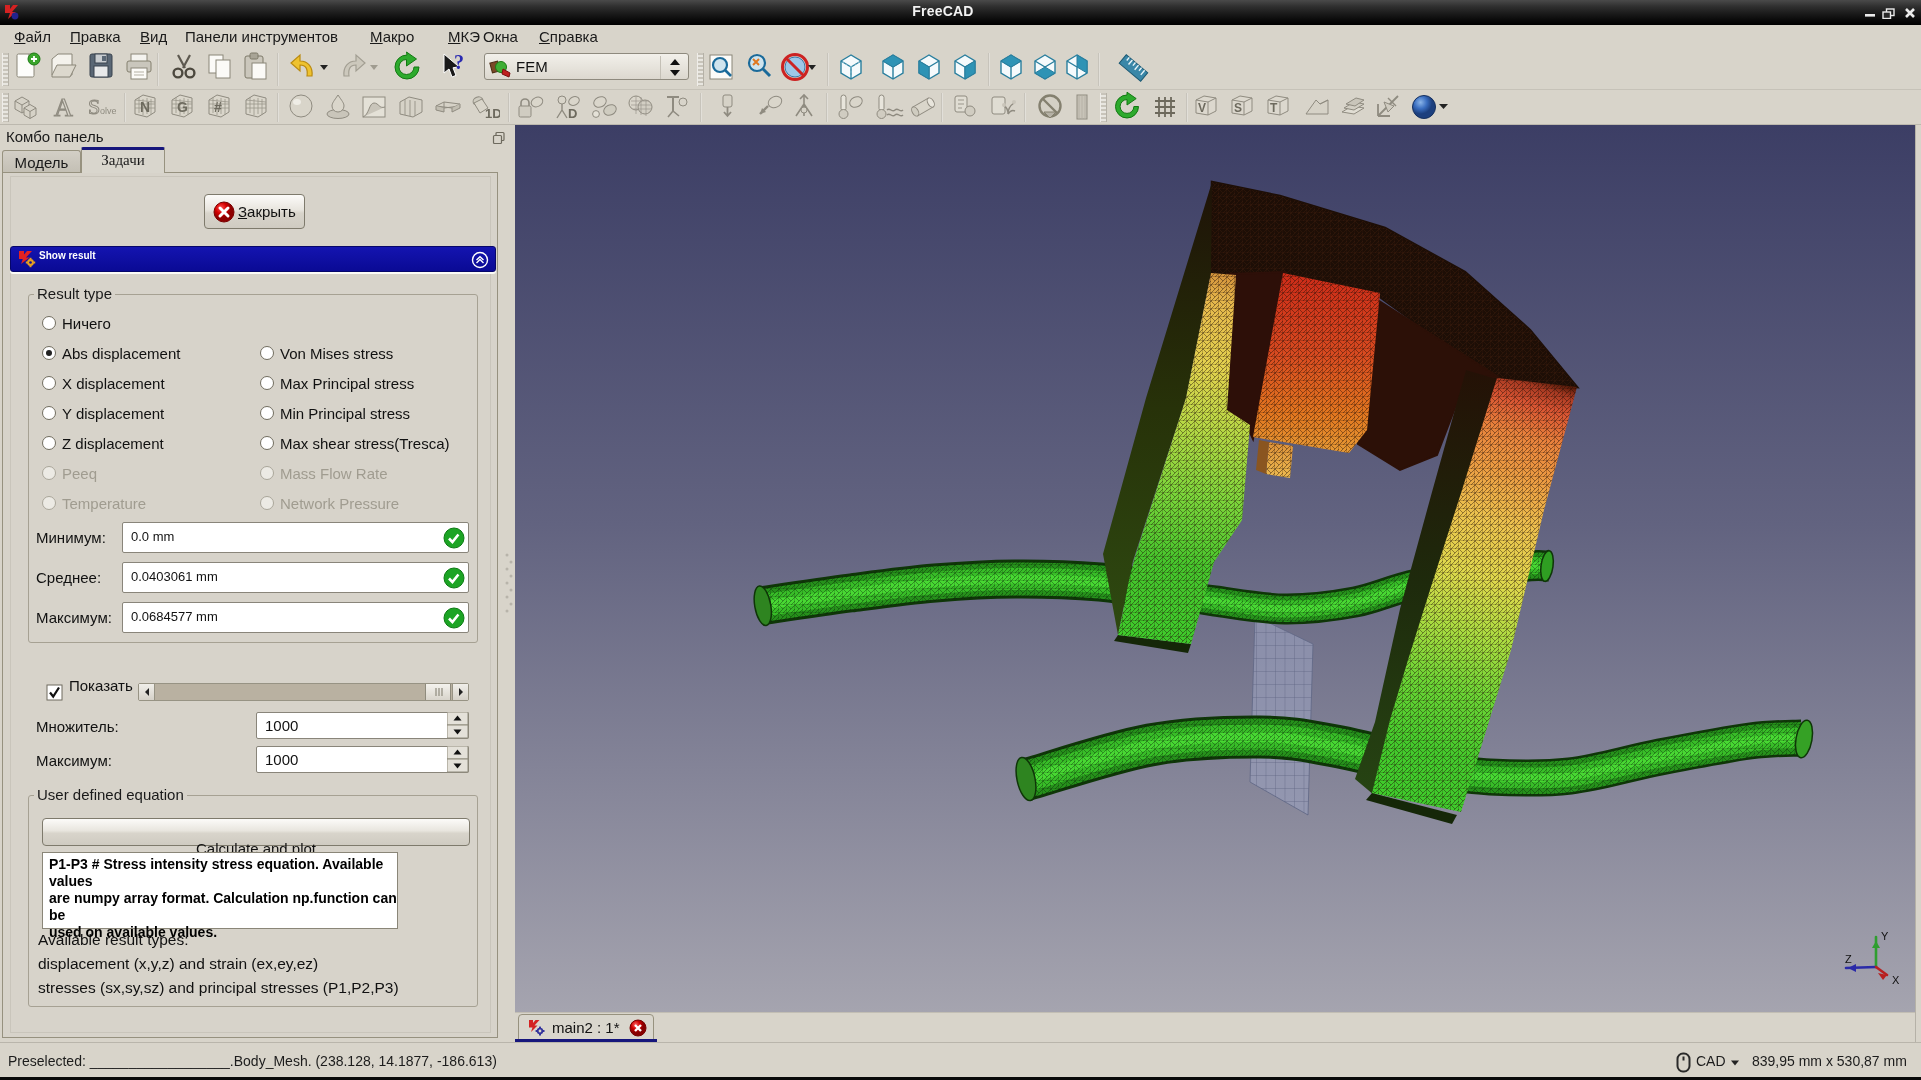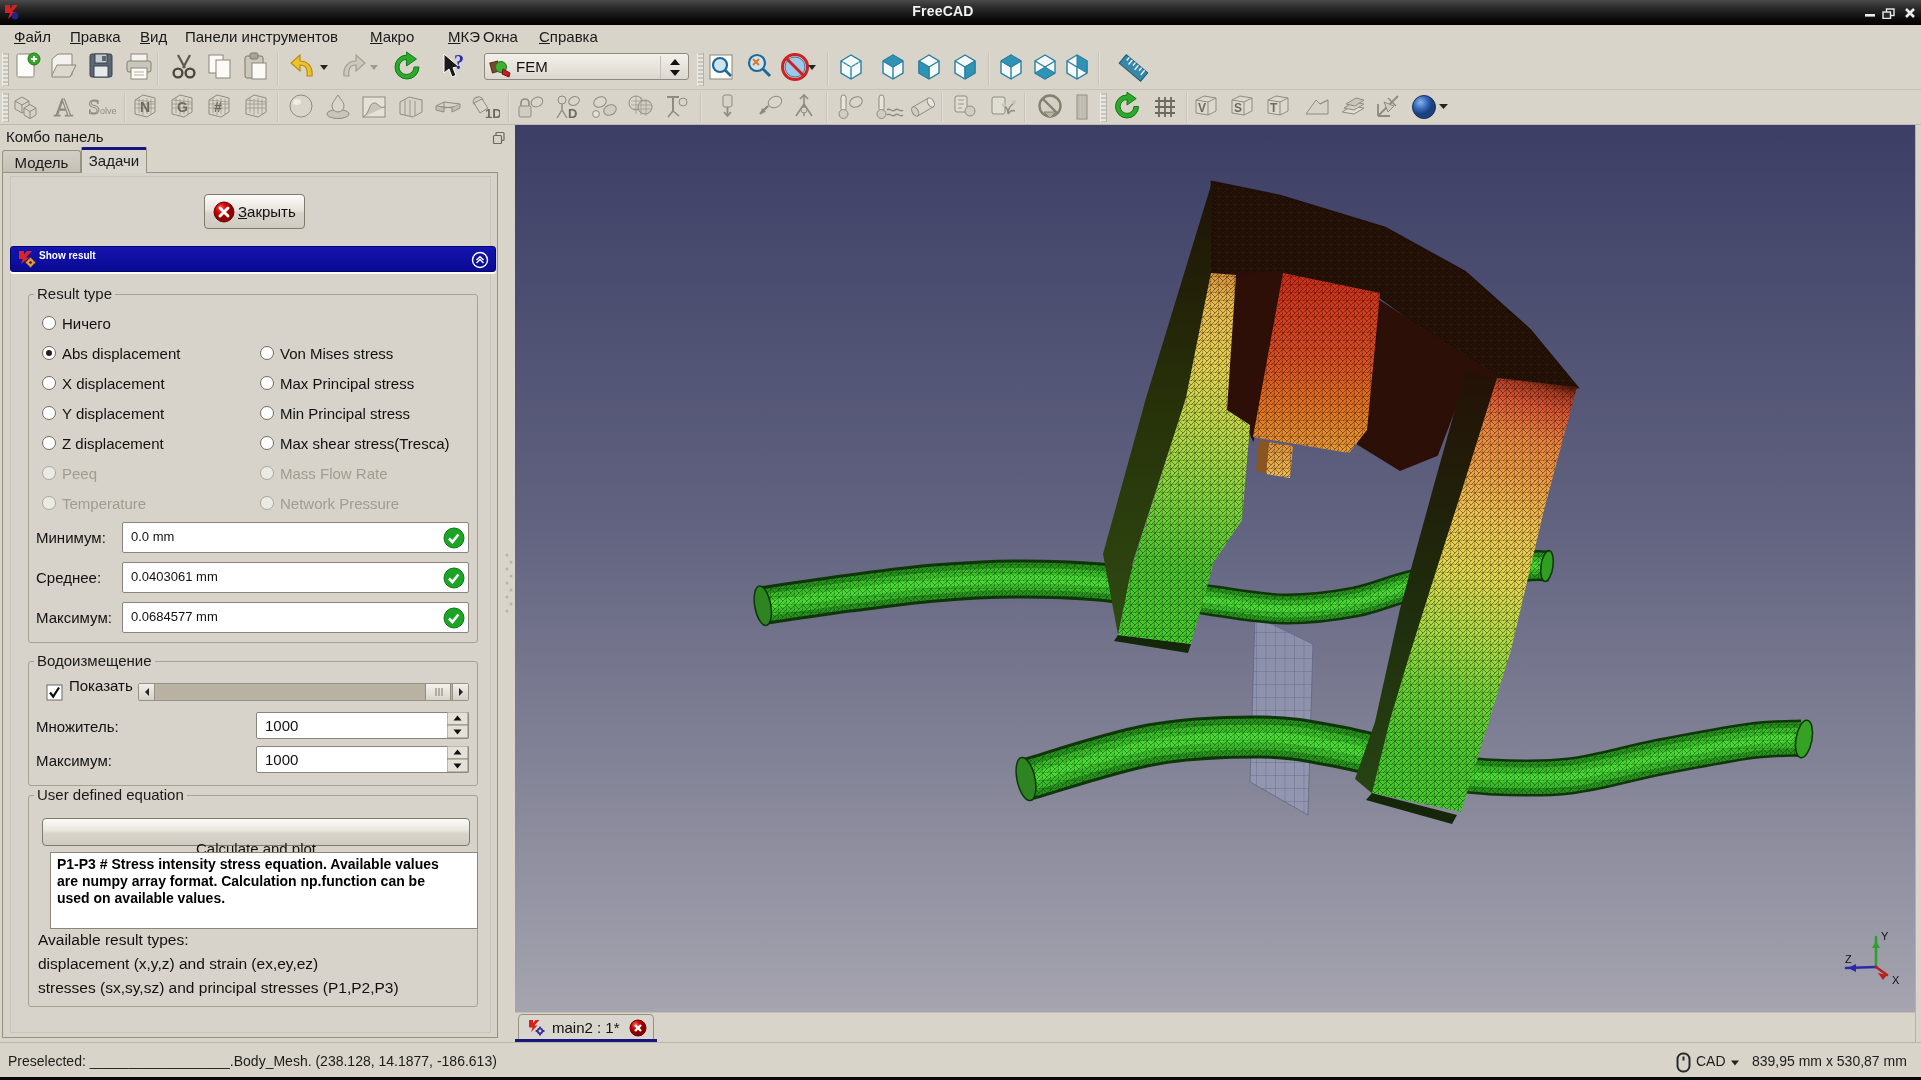--- a/index.html
+++ b/index.html
@@ -16,42 +16,42 @@
 .vsep{position:absolute;width:2px;background:linear-gradient(90deg,#bab6ac,#efede8);}
 .handle{position:absolute;width:7px;background:repeating-linear-gradient(180deg,#c8c4ba 0 2px,#e8e6e0 2px 4px);border-left:1px solid #efede9;border-right:1px solid #b5b1a7;}
 #combo{position:absolute;left:484px;top:4px;width:205px;height:27px;background:linear-gradient(#f2f0ea,#dcd8cf);border:1px solid #8e8a7e;border-radius:3px;}
 #combo .t{position:absolute;left:31px;top:4px;font-size:15px;color:#111;}
 #combo .sep{position:absolute;right:27px;top:2px;width:1px;height:23px;background:#c4c0b6;}
 #panel{position:absolute;left:0;top:125px;width:515px;height:917px;background:#d8d4ca;}
 #ptitle{position:absolute;left:6px;top:3px;font-size:15px;color:#1a1a1a;}
 #tabs{position:absolute;left:0;top:22px;width:515px;height:26px;}
 .tab{position:absolute;font-size:15px;color:#1a1a1a;text-align:center;}
 #tabm{left:2px;top:3px;width:79px;height:23px;background:linear-gradient(#d3cfc6,#c3bfb4);border:1px solid #97927f;border-bottom:none;border-radius:3px 3px 0 0;padding-top:3px;}
-#tabz{left:81px;top:0px;width:66px;height:26px;background:#d9d6cd;border:1px solid #97927f;border-bottom:none;border-top:3px solid #16167c;border-radius:2px 2px 0 0;padding-top:2px;z-index:2;}
+#tabz{left:81px;top:0px;width:84px;height:26px;background:#d9d6cd;border:1px solid #97927f;border-bottom:none;border-top:3px solid #16167c;border-radius:2px 2px 0 0;padding-top:2px;z-index:2;font-family:Liberation Serif, serif;}
 #pframe{position:absolute;left:2px;top:47px;width:496px;height:866px;background:#d7d3ca;border:1px solid #96917f;border-top:1px solid #96917f;}
 #pinner{position:absolute;left:7px;top:3px;width:481px;height:857px;background:#d7d3ca;border:1px solid #c9c5bb;}
 .btn{position:absolute;background:linear-gradient(#fcfbf9 0%,#e8e5de 45%,#d8d4cb 55%,#cfcbc1 100%);border:1px solid #7e7a6c;border-radius:4px;font-size:15px;color:#111;}
 #closebtn{left:204px;top:69px;width:101px;height:35px;}
 #showres{position:absolute;left:10px;top:121px;width:486px;height:26px;background:linear-gradient(#1414b0,#0a0a94);border-radius:3px;border:1px solid #06066a;box-shadow:0 2px 0 rgba(253,253,249,.95);}
 #showres .t{position:absolute;left:28px;top:3px;color:#fff;font-weight:bold;font-size:10px;}
 .group{position:absolute;border:1px solid #a6a193;border-radius:3px;}
 .gtitle{position:absolute;top:-10px;left:5px;background:#d7d3ca;padding:0 3px;font-size:15px;color:#1a1a1a;}
 #grt{left:28px;top:169px;width:450px;height:349px;}
 #gvod{left:28px;top:536px;width:450px;height:125px;}
 #gude{left:28px;top:670px;width:450px;height:212px;}
 .rlbl{position:absolute;font-size:15px;color:#111;}
 .rlbl.dis{color:#a09c90;}
 .radio{position:absolute;width:14px;height:14px;border-radius:50%;background:#fff;border:1px solid #716d5f;}
 .radio.dis{border-color:#aaa69a;background:#eceae4;}
 .radio.sel::after{content:"";position:absolute;left:3px;top:3px;width:6px;height:6px;border-radius:50%;background:#222;}
 .flbl{position:absolute;font-size:15px;color:#111;left:36px;}
 .field{position:absolute;left:122px;width:347px;height:31px;background:#fff;border:1px solid #89857a;border-radius:2px;font-size:13px;color:#111;padding:6px 0 0 8px;}
 .spin{position:absolute;left:256px;width:213px;height:27px;background:#fff;border:1px solid #89857a;border-radius:2px;font-size:15px;color:#111;padding:4px 0 0 8px;}
 .ptext{position:absolute;font-size:15.5px;color:#111;}
-#tarea{position:absolute;left:42px;top:727px;width:428px;height:77px;background:#fff;border:1px solid #8a8678;font-size:14px;font-weight:bold;color:#000;line-height:17px;padding:3px 0 0 6px;margin-left:8px;}
+#tarea{position:absolute;left:42px;top:727px;width:356px;height:77px;background:#fff;border:1px solid #8a8678;font-size:14px;font-weight:bold;color:#000;line-height:17px;padding:3px 0 0 6px;}
 #calc{left:42px;top:693px;width:428px;height:28px;text-align:center;padding-top:21px;}
 #statusbar{position:absolute;left:0;top:1042px;width:1921px;height:38px;background:#d8d4ca;border-top:1px solid #b9b5ab;}
 #statusbar .black{position:absolute;left:0;bottom:0;width:1921px;height:3px;background:#0a0a0a;}
 #stext{position:absolute;left:8px;top:10px;font-size:14px;color:#1c1c1c;}
 #sright{position:absolute;left:1676px;top:8px;font-size:14px;color:#1c1c1c;}
 #viewport{position:absolute;left:515px;top:125px;width:1406px;height:887px;}
 #tabbar{position:absolute;left:515px;top:1012px;width:1406px;height:30px;background:#d8d4ca;border-top:1px solid #c2beb4;}
 #vtab{position:absolute;left:3px;top:1px;width:136px;height:26px;background:#d9d6cd;border:1px solid #97927f;border-radius:4px 4px 0 0;}
 #vtab .t{position:absolute;left:33px;top:4px;font-size:15px;color:#111;}
 #vtabline{position:absolute;left:0px;top:26px;width:142px;height:3px;background:#16167c;}
@@ -498,23 +498,20 @@
       <path d="M6 11.5l3.4 3.5 6-7.5" stroke="#fff" stroke-width="2.6" fill="none"></path>
     </svg>
   <svg class="chkic" width="22" height="22" style="position:absolute;left:443px;top:442px">
       <circle cx="11" cy="11" r="10" fill="#1ca424" stroke="#0d7a14"></circle>
       <path d="M6 11.5l3.4 3.5 6-7.5" stroke="#fff" stroke-width="2.6" fill="none"></path>
     </svg>
   <svg class="chkic" width="22" height="22" style="position:absolute;left:443px;top:482px">
       <circle cx="11" cy="11" r="10" fill="#1ca424" stroke="#0d7a14"></circle>
       <path d="M6 11.5l3.4 3.5 6-7.5" stroke="#fff" stroke-width="2.6" fill="none"></path>
     </svg>
-  <div class="group" id="gvod">
-      <span class="gtitle">Водоизмещение</span>
-    </div>
   <svg width="18" height="18" style="position:absolute;left:46px;top:559px">
       <rect x="1" y="1" width="15" height="15" fill="#fff" stroke="#6f6b5e"></rect>
       <path d="M4 8.5l3.2 4L13 3.5" stroke="#111" stroke-width="2.2" fill="none"></path>
     </svg>
   <span class="rlbl" style="left:69px;top:552px">Показать</span>
   <div style="position:absolute;left:138px;top:558px;width:331px;height:18px;background:#b9b1a1;border:1px solid #979384;border-radius:2px">
     <div style="position:absolute;left:0;top:0;width:16px;height:16px;background:linear-gradient(#f0eee9,#d5d1c8);border-right:1px solid #979384"><svg width="16" height="16">
           <path d="M10 4l-4 4 4 4z" fill="#222"></path>
         </svg></div>
     <div style="position:absolute;right:17px;top:0;width:26px;height:16px;background:linear-gradient(#f4f2ed,#d8d4cb);border:1px solid #8f8b7d;border-top:none;border-bottom:none"><svg width="26" height="16">

